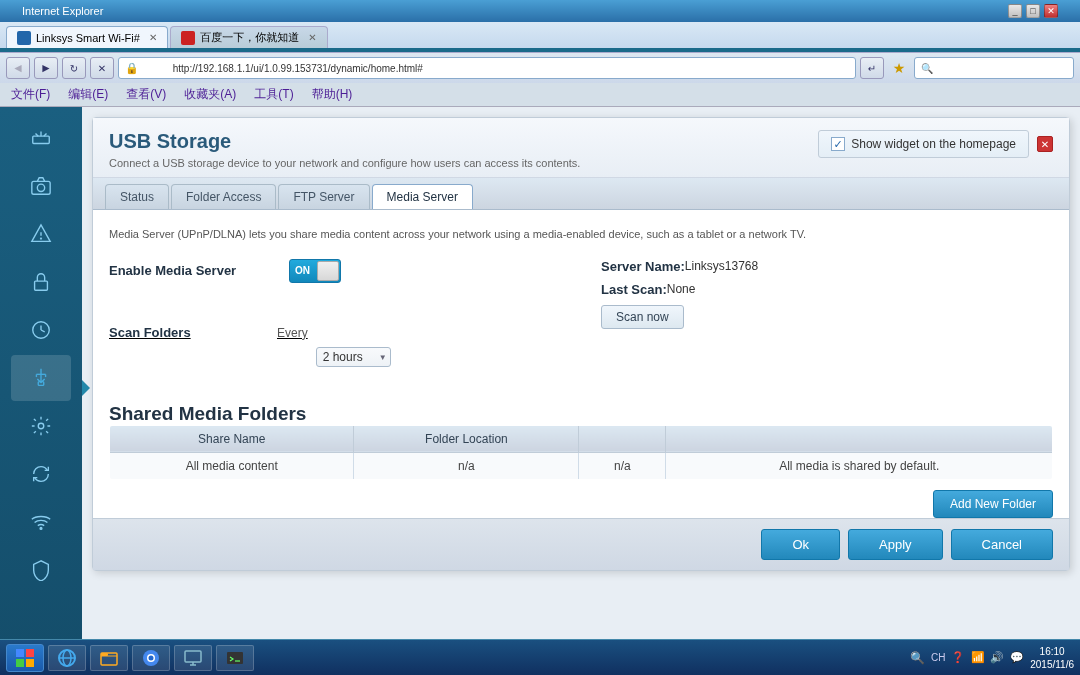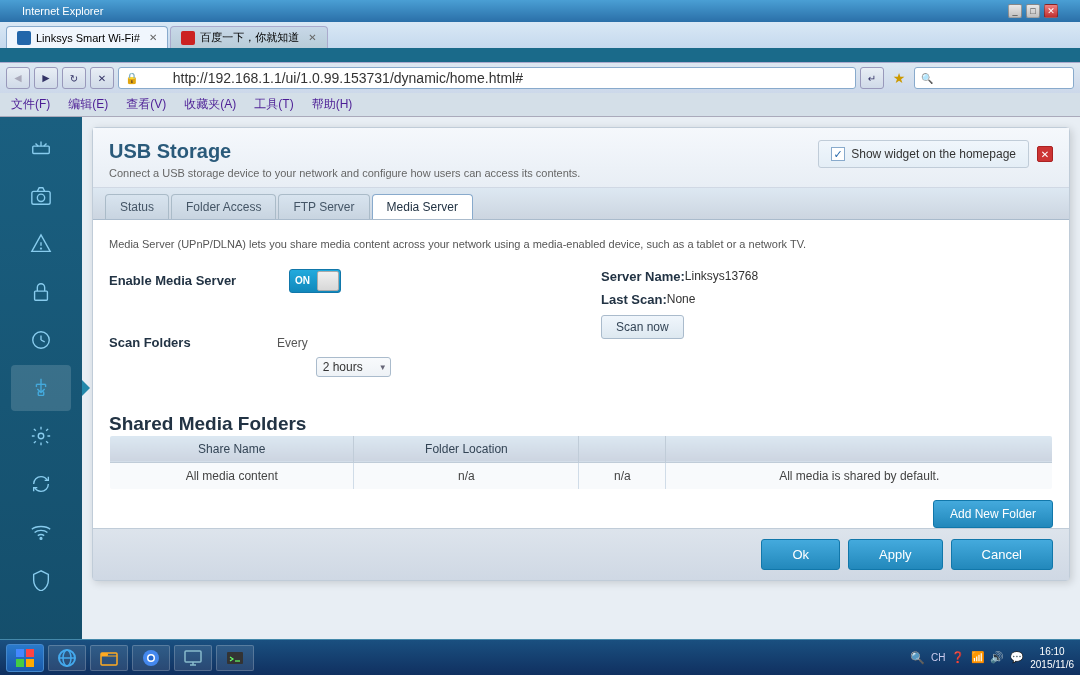--- a/index.html
+++ b/index.html
@@ -35,21 +35,21 @@
     .win-btn-close { background: linear-gradient(to bottom, #f08080, #c03030); color: white; }
 
     
     .browser-chrome {
       background: linear-gradient(to bottom, #d9e8f5, #c5d9ee);
       padding: 4px 6px 0 6px;
     }
     .browser-tabs {
       display: flex;
       gap: 2px;
-      margin-bottom: 14px;
+      margin-bottom: 4px;
     }
     .browser-tab {
       height: 22px;
       padding: 0 10px;
       border-radius: 4px 4px 0 0;
       border: 1px solid #aac;
       border-bottom: none;
       display: flex;
       align-items: center;
       gap: 5px;
@@ -109,21 +109,21 @@
       display: flex;
       align-items: center;
       gap: 4px;
     }
     .address-lock {
       color: #4488cc;
       font-size: 11px;
     }
     .address-text {
       flex: 1;
-      font-size: 14px;
+      font-size: 10px;
       color: #333;
       overflow: hidden;
       white-space: nowrap;
       padding-left: 30px;
     }
     .search-bar {
       width: 160px;
       height: 22px;
       border: 1px solid #88aacc;
       border-radius: 3px;
@@ -355,20 +355,21 @@
     .info-value {
       font-size: 12px;
       color: #333;
     }
 
     .scan-folders-row {
       display: flex;
       align-items: center;
       gap: 8px;
       margin-bottom: 20px;
+      text-decoration: underline;
     }
     .every-label {
       font-size: 12px;
       color: #555;
     }
     .hours-select {
       padding: 2px 20px 2px 6px;
       border: 1px solid #aabbcc;
       border-radius: 3px;
       background: linear-gradient(to bottom, #f8fafc, #eef2f6);

